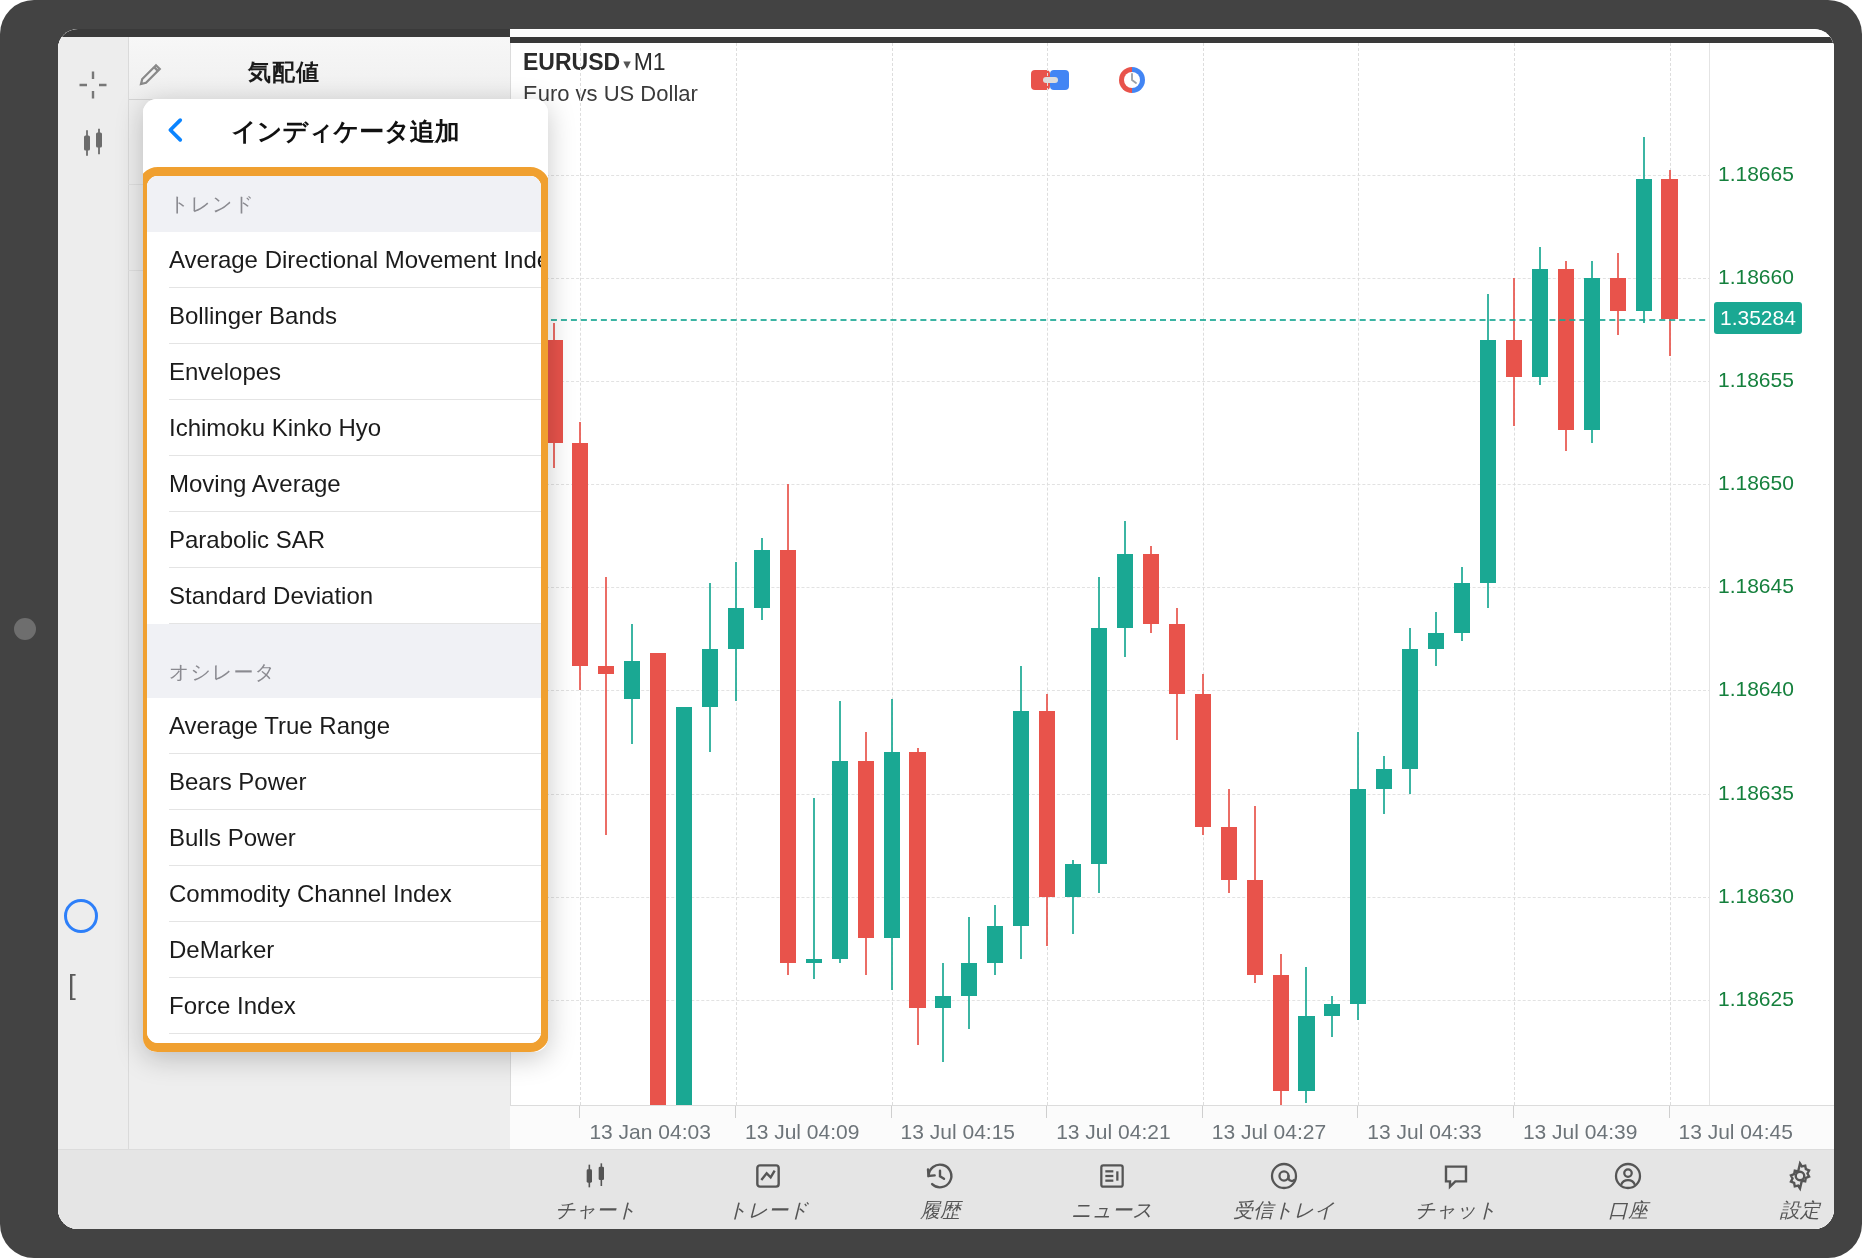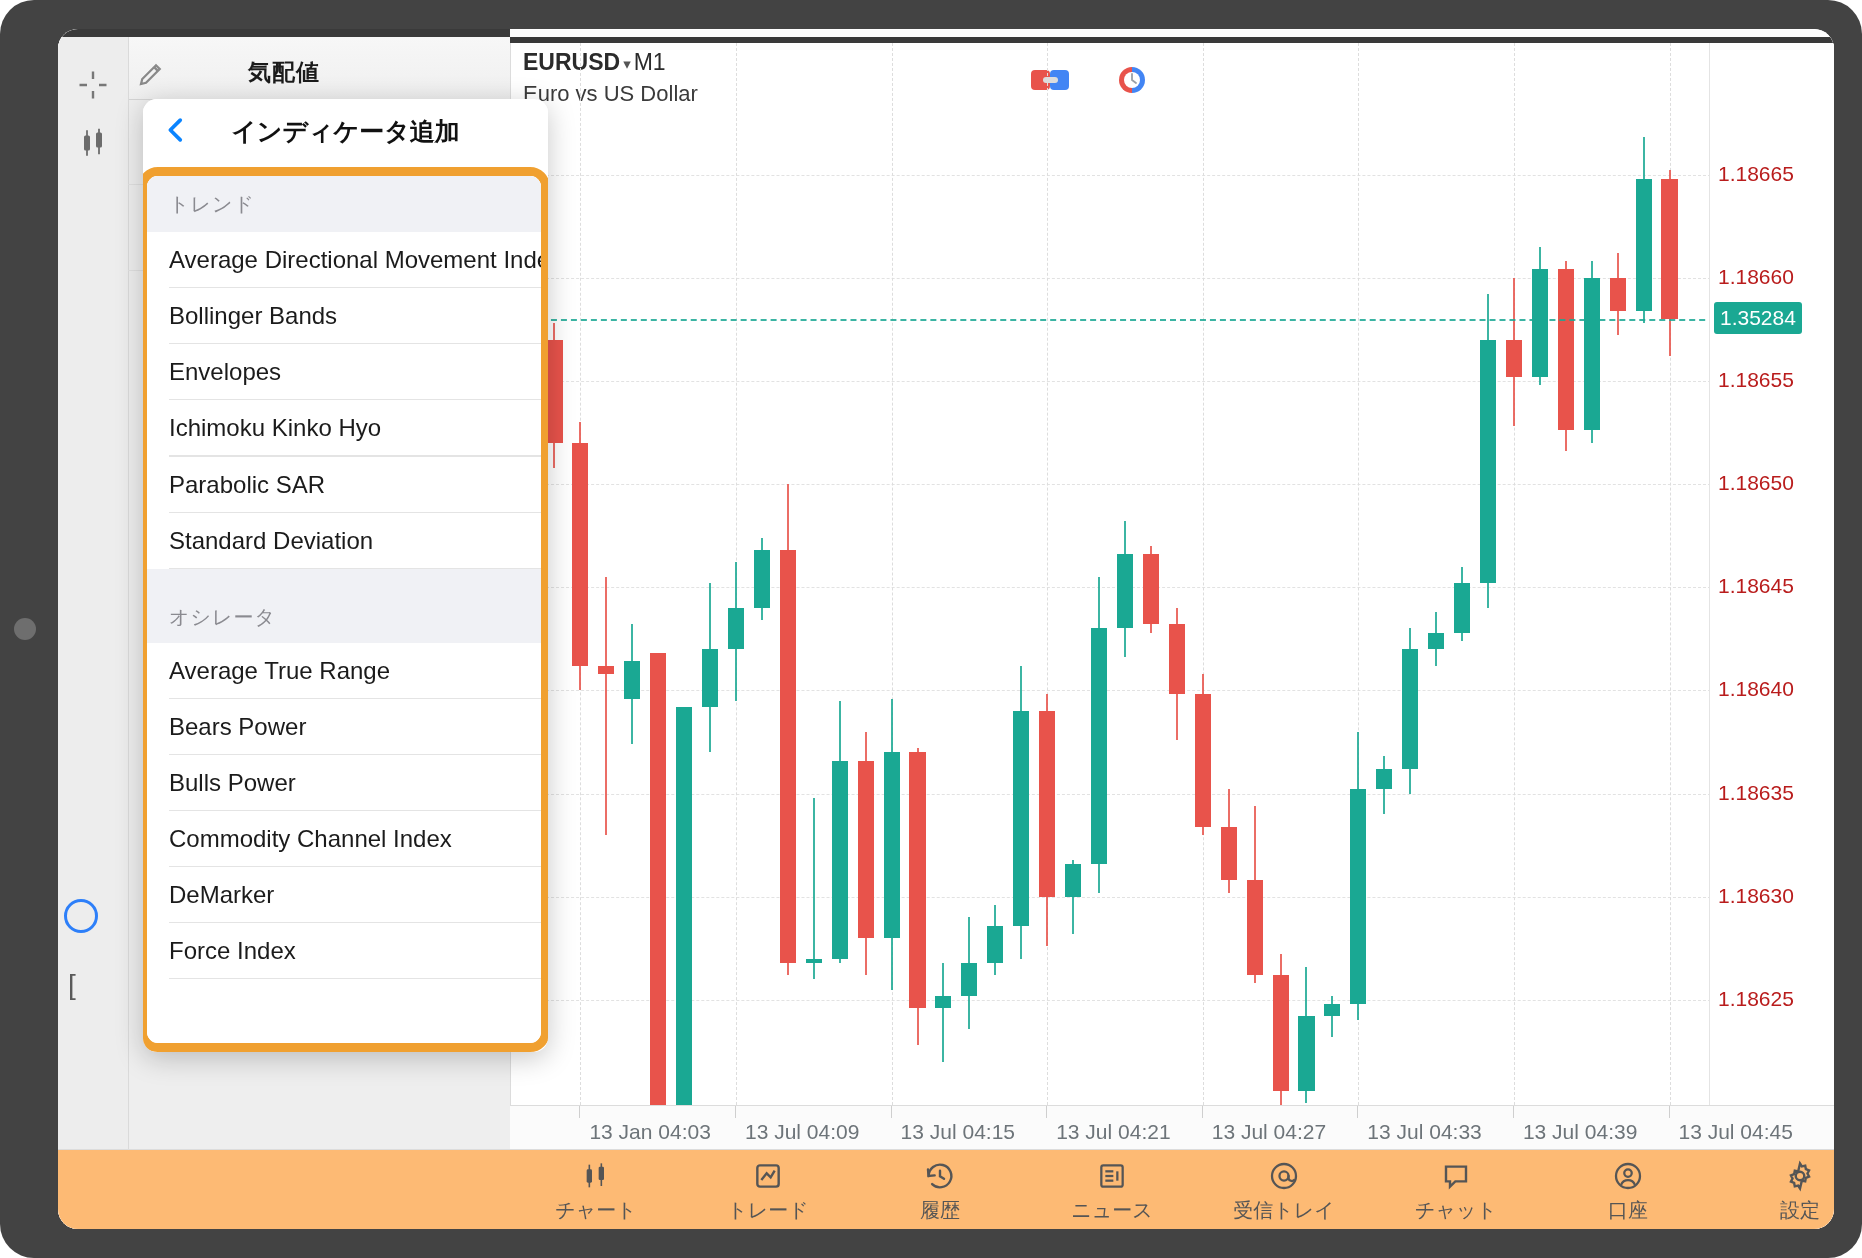--- a/index.html
+++ b/index.html
@@ -52,36 +52,36 @@
   .sym-tri{display:inline-block;font-size:15px;color:#555;vertical-align:middle;margin:0 3px;}
   .sym-line2{position:absolute;left:12px;top:38px;font-size:22px;color:#3b3b3b;}
 
   .hdr-icons{position:absolute;left:520px;top:22px;display:flex;gap:48px;align-items:center;}
 
   .grid-v{position:absolute;top:0;bottom:0;width:0;border-left:1px dashed #dddddd;}
   .grid-h{position:absolute;left:0;right:0;height:0;border-top:1px dashed #e2e2e2;}
 
   .price-axis{position:absolute;right:0;top:6px;width:124px;height:1062px;
               background:#ffffff;border-left:1px solid #e4e4e4;}
-  .plabel{position:absolute;left:8px;font-size:21px;color:#b91c1c;white-space:nowrap;}
+  .plabel{position:absolute;left:8px;font-size:21px;color:#15803d;white-space:nowrap;}
   .plabel-cur{position:absolute;left:4px;background:#1aa893;color:#fff;font-size:21px;
               padding:4px 6px;border-radius:3px;white-space:nowrap;}
   .curline{position:absolute;left:0;height:0;border-top:2px dashed #1aa893;opacity:.85;}
 
   .time-axis{position:absolute;left:0;top:1068px;width:1324px;height:52px;
              background:#fbfbfb;border-top:1px solid #dcdcdc;border-bottom:1px solid #dcdcdc;}
   .tlabel{position:absolute;top:14px;font-size:21px;color:#6d7479;white-space:nowrap;}
   .ttick{position:absolute;top:0;height:12px;width:0;border-left:1px solid #cfcfcf;}
 
   .candle-body{position:absolute;}
   .candle-wick{position:absolute;width:2px;}
 
   
   .tabbar{position:absolute;left:0;top:1120px;width:1776px;height:80px;
-          background:#fdba74;border-top:1px solid #dcdcdc;}
+          background:#e5e5e5;border-top:1px solid #dcdcdc;font-style:italic;}
   .tabs{position:absolute;left:452px;top:0;display:flex;}
   .tab{width:172px;height:80px;display:flex;flex-direction:column;align-items:center;
        justify-content:center;color:#555555;}
   .tab .ticon{height:38px;display:flex;align-items:center;justify-content:center;}
   .tab .tlab{font-size:20px;margin-top:2px;color:#555;}
 
   
   .popup{position:absolute;left:85px;top:70px;width:405px;height:953px;
          background:#ffffff;border-radius:14px;
          box-shadow:0 6px 28px rgba(0,0,0,.22);overflow:hidden;}
@@ -430,20 +430,23 @@
               </div>
               <div class="li-sep"></div>
               <div class="li">
                 <div class="t">Envelopes</div>
               </div>
               <div class="li-sep"></div>
               <div class="li">
                 <div class="t">Ichimoku Kinko Hyo</div>
               </div>
               <div class="li-sep"></div>
+              <div class="li">
+                <div class="t">Moving Average</div>
+              </div>
               <div class="li-sep"></div>
               <div class="li">
                 <div class="t">Parabolic SAR</div>
               </div>
               <div class="li-sep"></div>
               <div class="li">
                 <div class="t">Standard Deviation</div>
               </div>
               <div class="li-sep"></div>
               <div class="sec-hdr tall">

